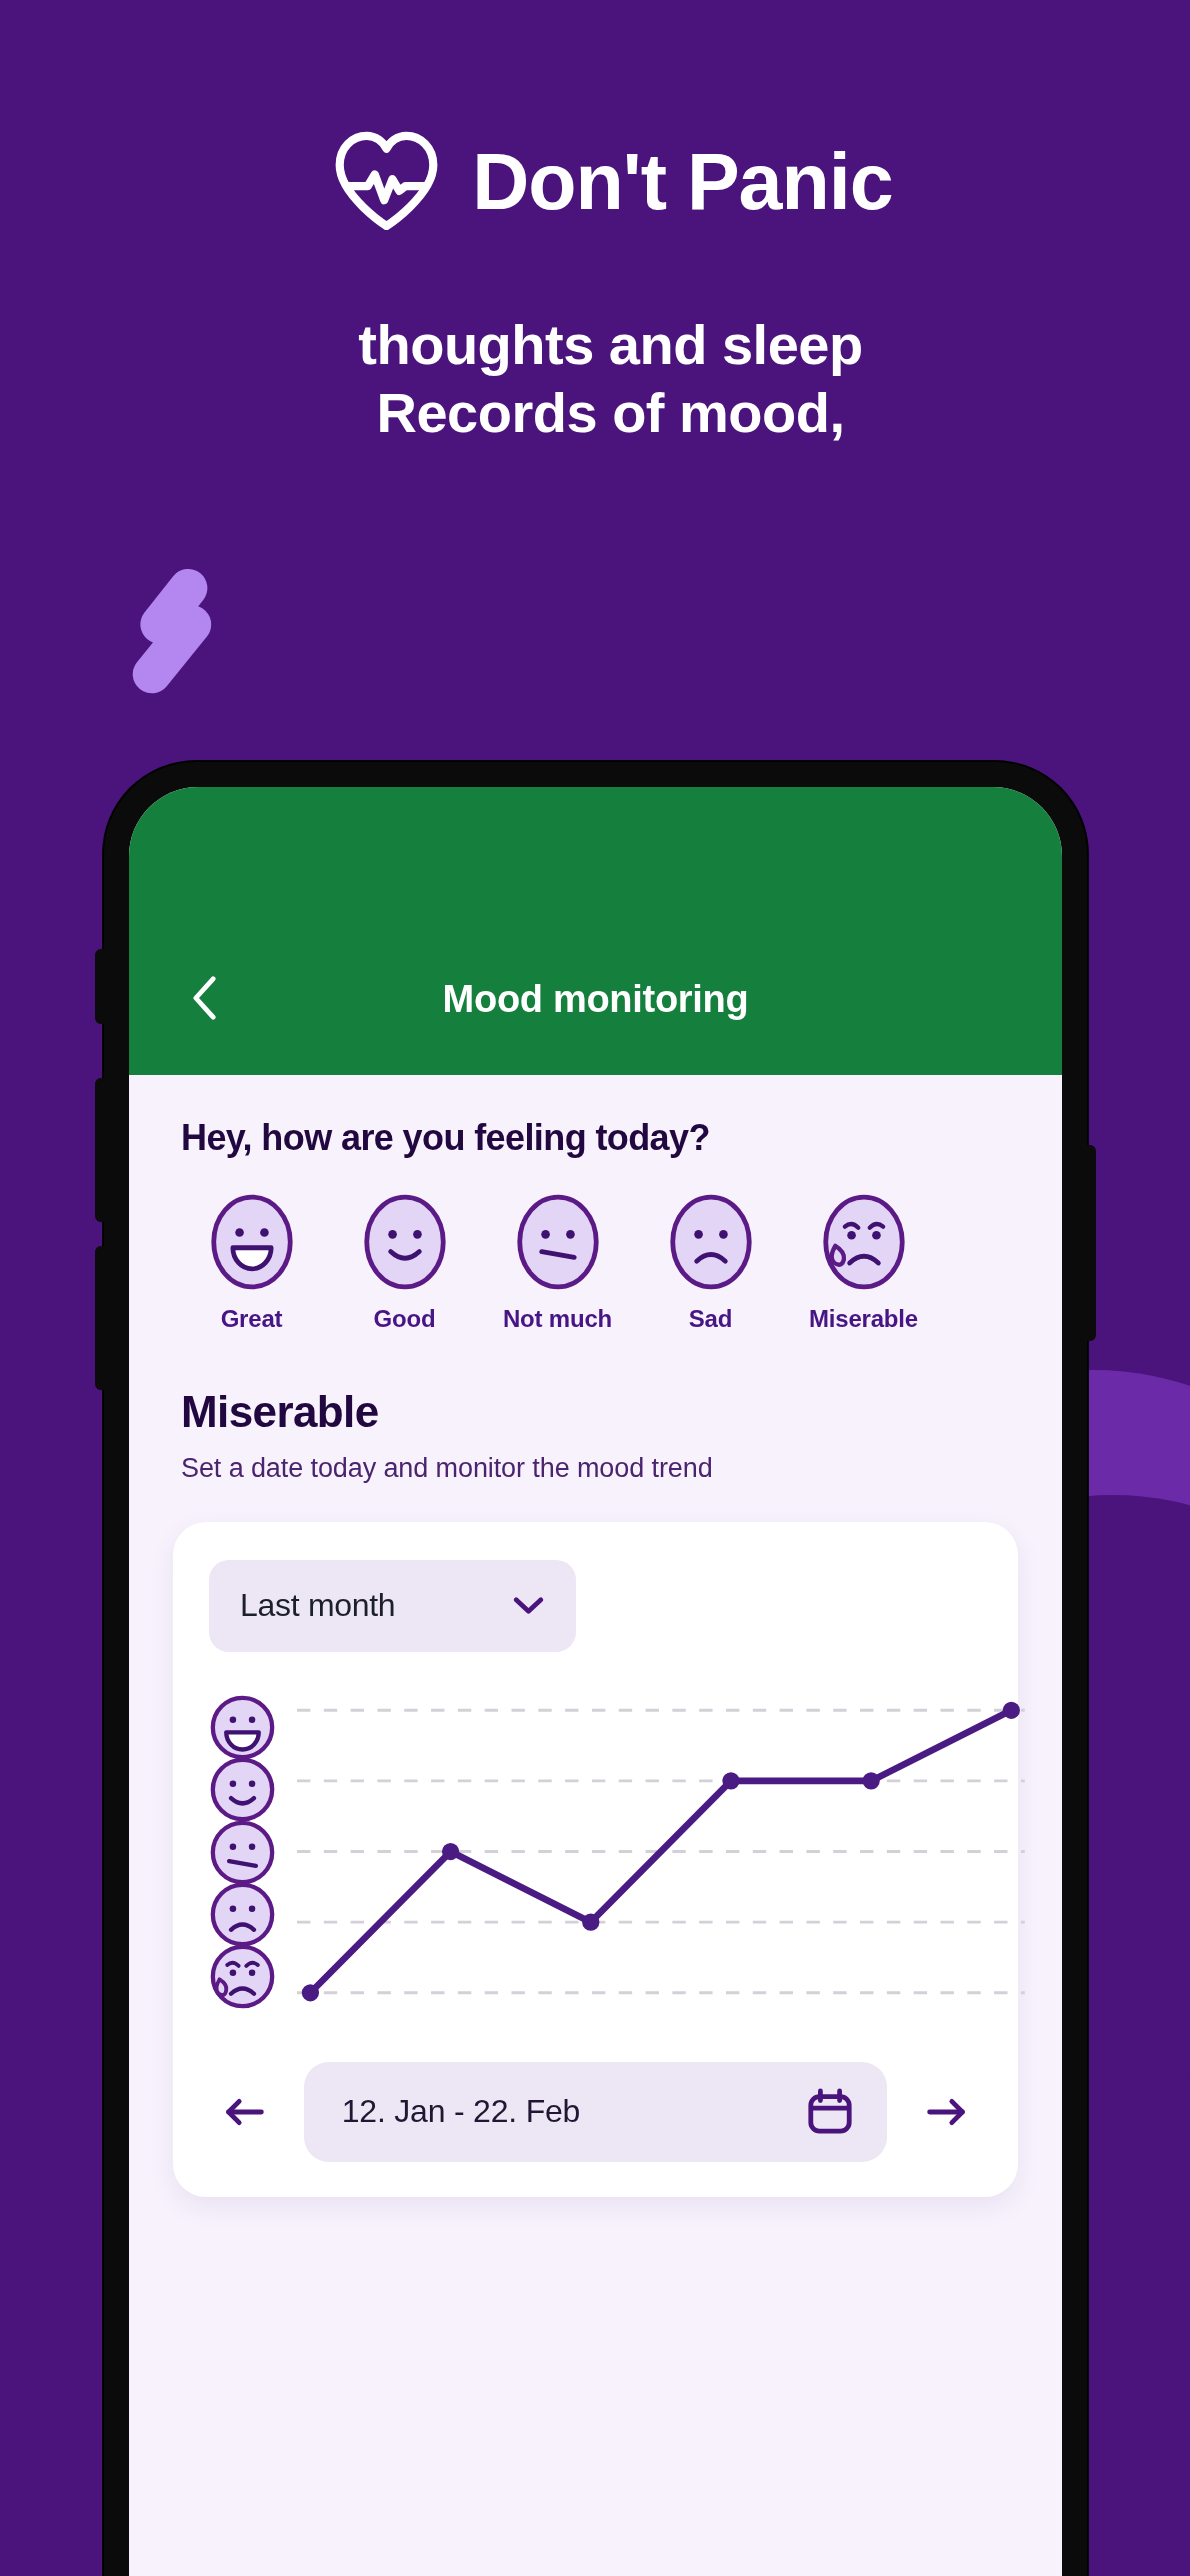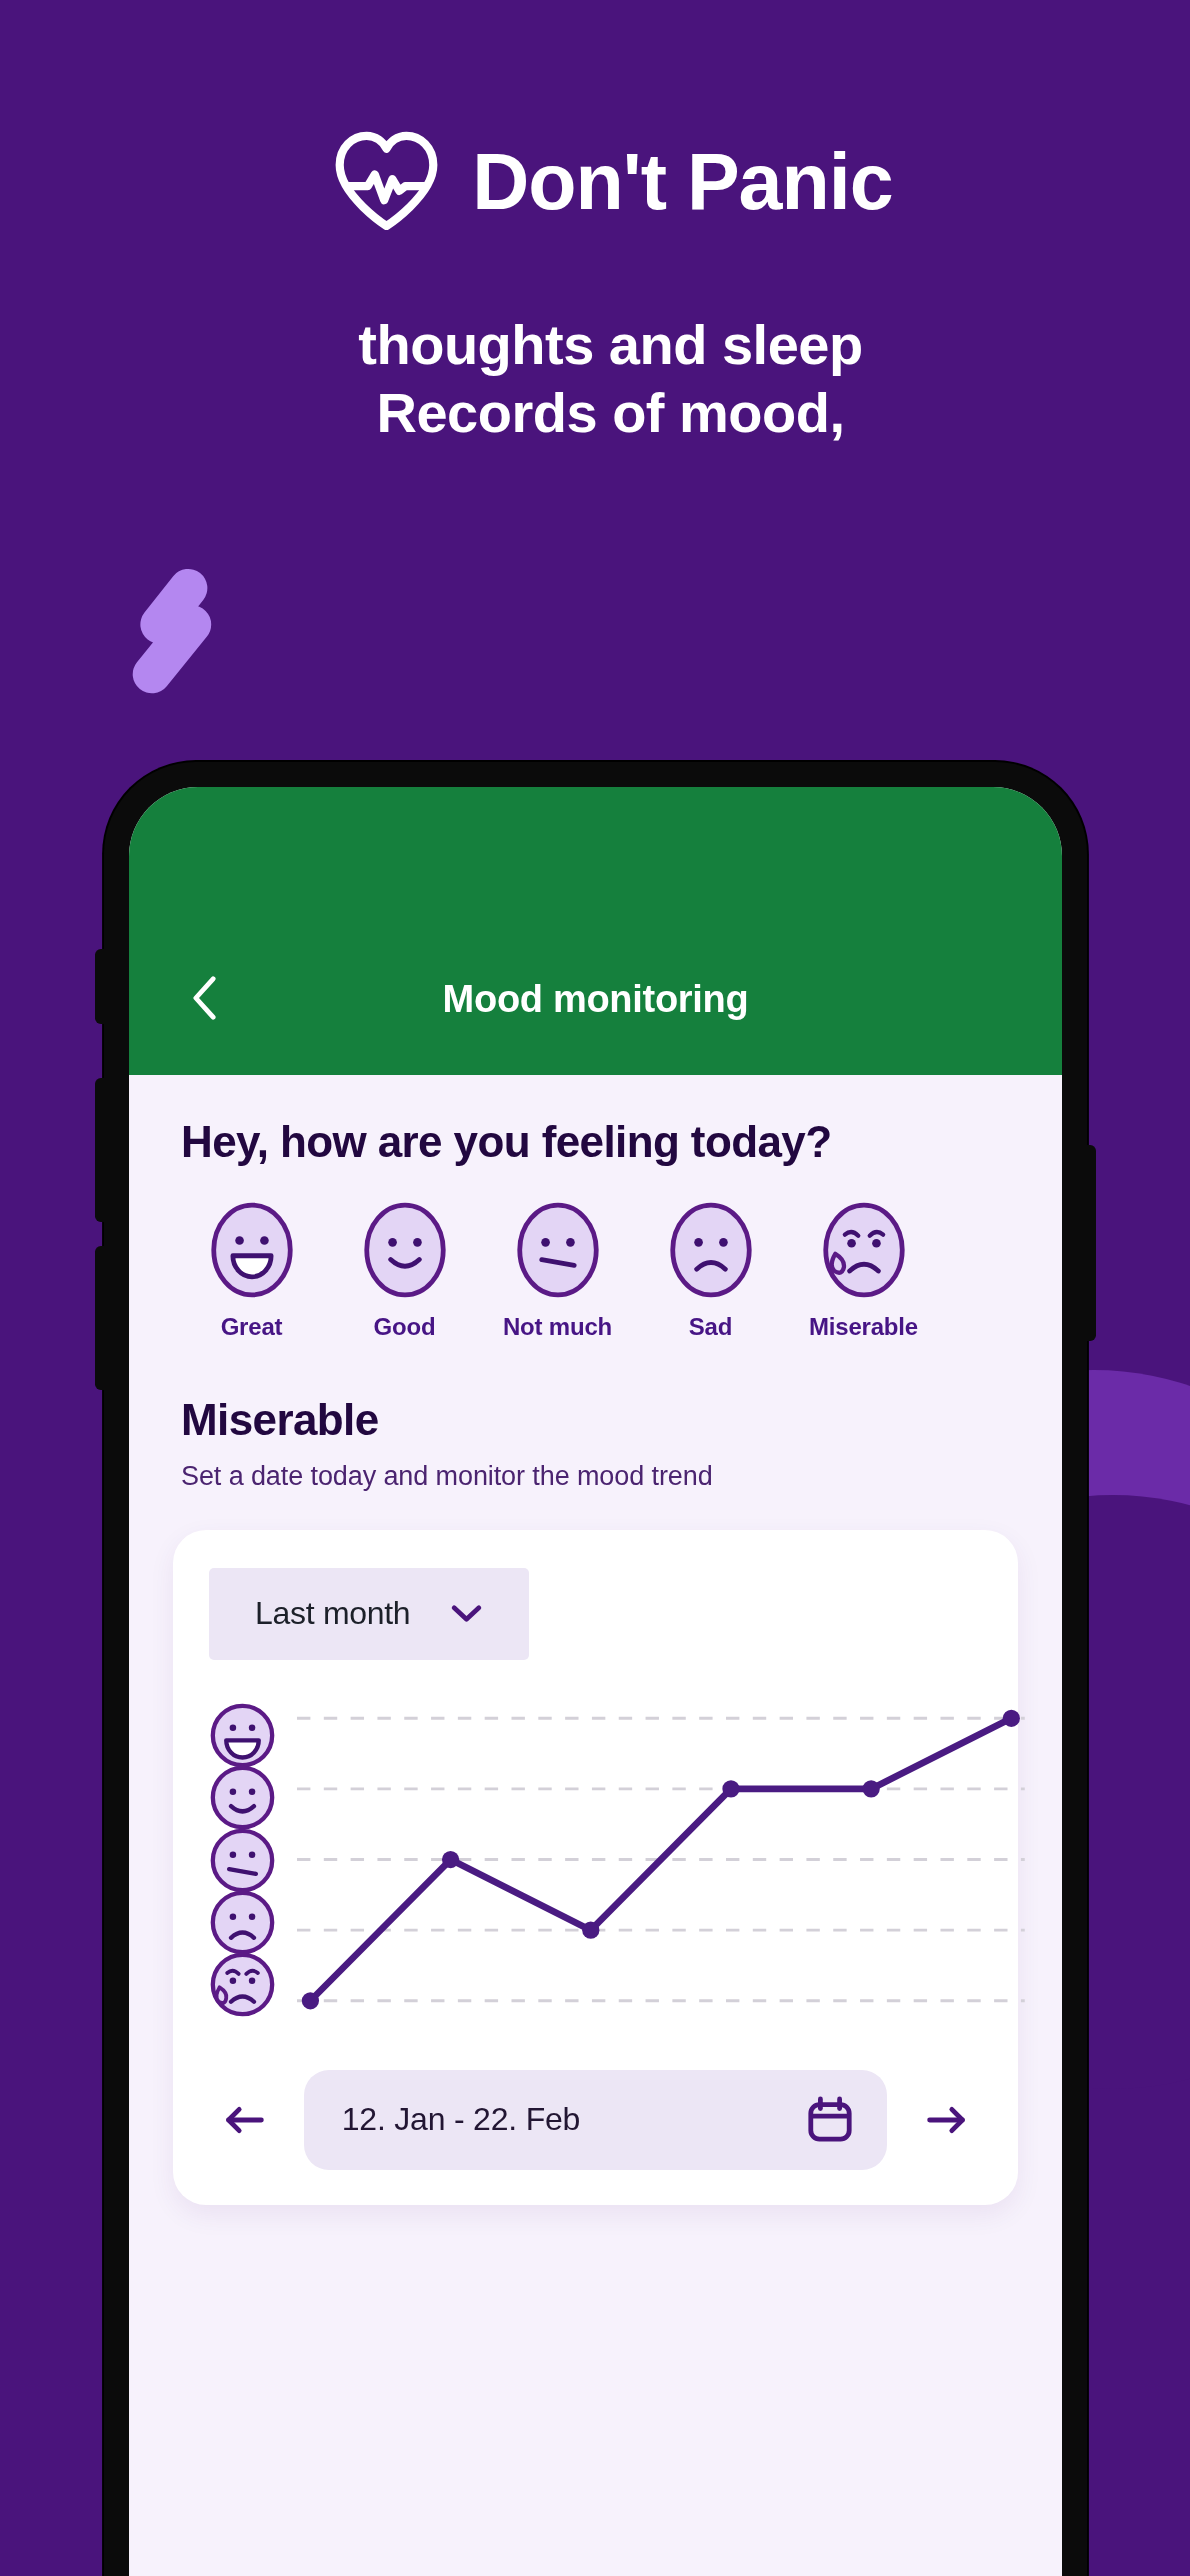--- a/index.html
+++ b/index.html
@@ -90,21 +90,21 @@
     font-size:38px; font-weight:bold; letter-spacing:-0.3px;
   }
 
   
   #app-body{
     background:#F7F2FC; padding:0 0 0 0;
     height:1528px;
   }
   #greeting{
     padding:42px 52px 0 52px;
-    color:#220840; font-size:44px; font-weight:bold;
+    color:#220840; font-size:36px; font-weight:bold;
     letter-spacing:-0.6px;
   }
 
   #mood-row{
     display:flex; justify-content:flex-start;
     padding:33px 46px 0 46px;
   }
   .mood-item{ text-align:center; width:153px; }
   .mood-face{ width:88px; height:100px; margin:0 auto; display:block; }
   .mood-label{
@@ -125,23 +125,23 @@
   
   #chart-card{
     margin:38px 44px 0 44px;
     background:#FFFFFF;
     border-radius:33px;
     padding:38px 36px 35px 36px;
     box-shadow:0 9.6px 27px rgba(70,20,120,0.07);
   }
   #range-select{
     display:flex; align-items:center; justify-content:space-between;
-    width:320px; height:92px;
-    background:#ECE6F5; border-radius:5px;
-    padding:0 46px;
+    width:367px; height:92px;
+    background:#ECE6F5; border-radius:20px;
+    padding:0 31px;
   }
   #range-select-label{ color:#1C2029; font-size:32px; letter-spacing:-0.3px; }
 
   #chart-area{
     position:relative; margin-top:42px;
     height:316px;
   }
   #y-axis{
     position:absolute; left:0; top:0; width:75px; height:316px;
   }

